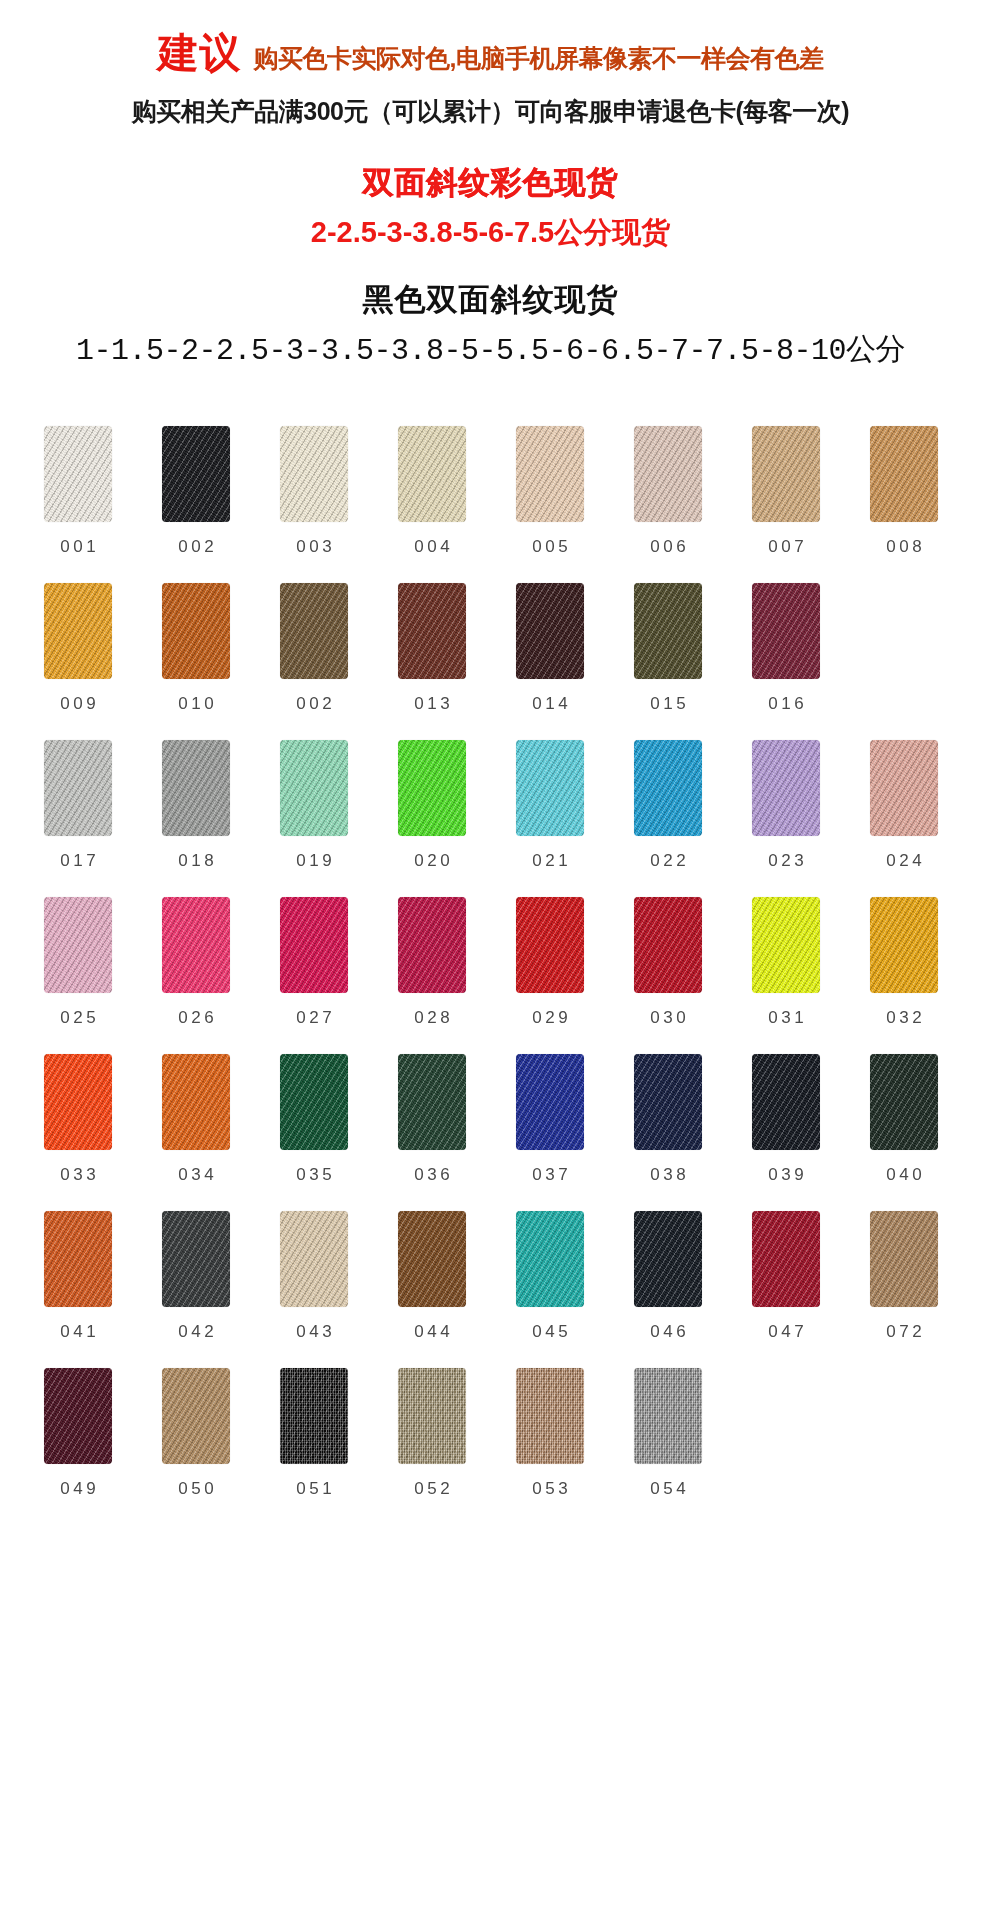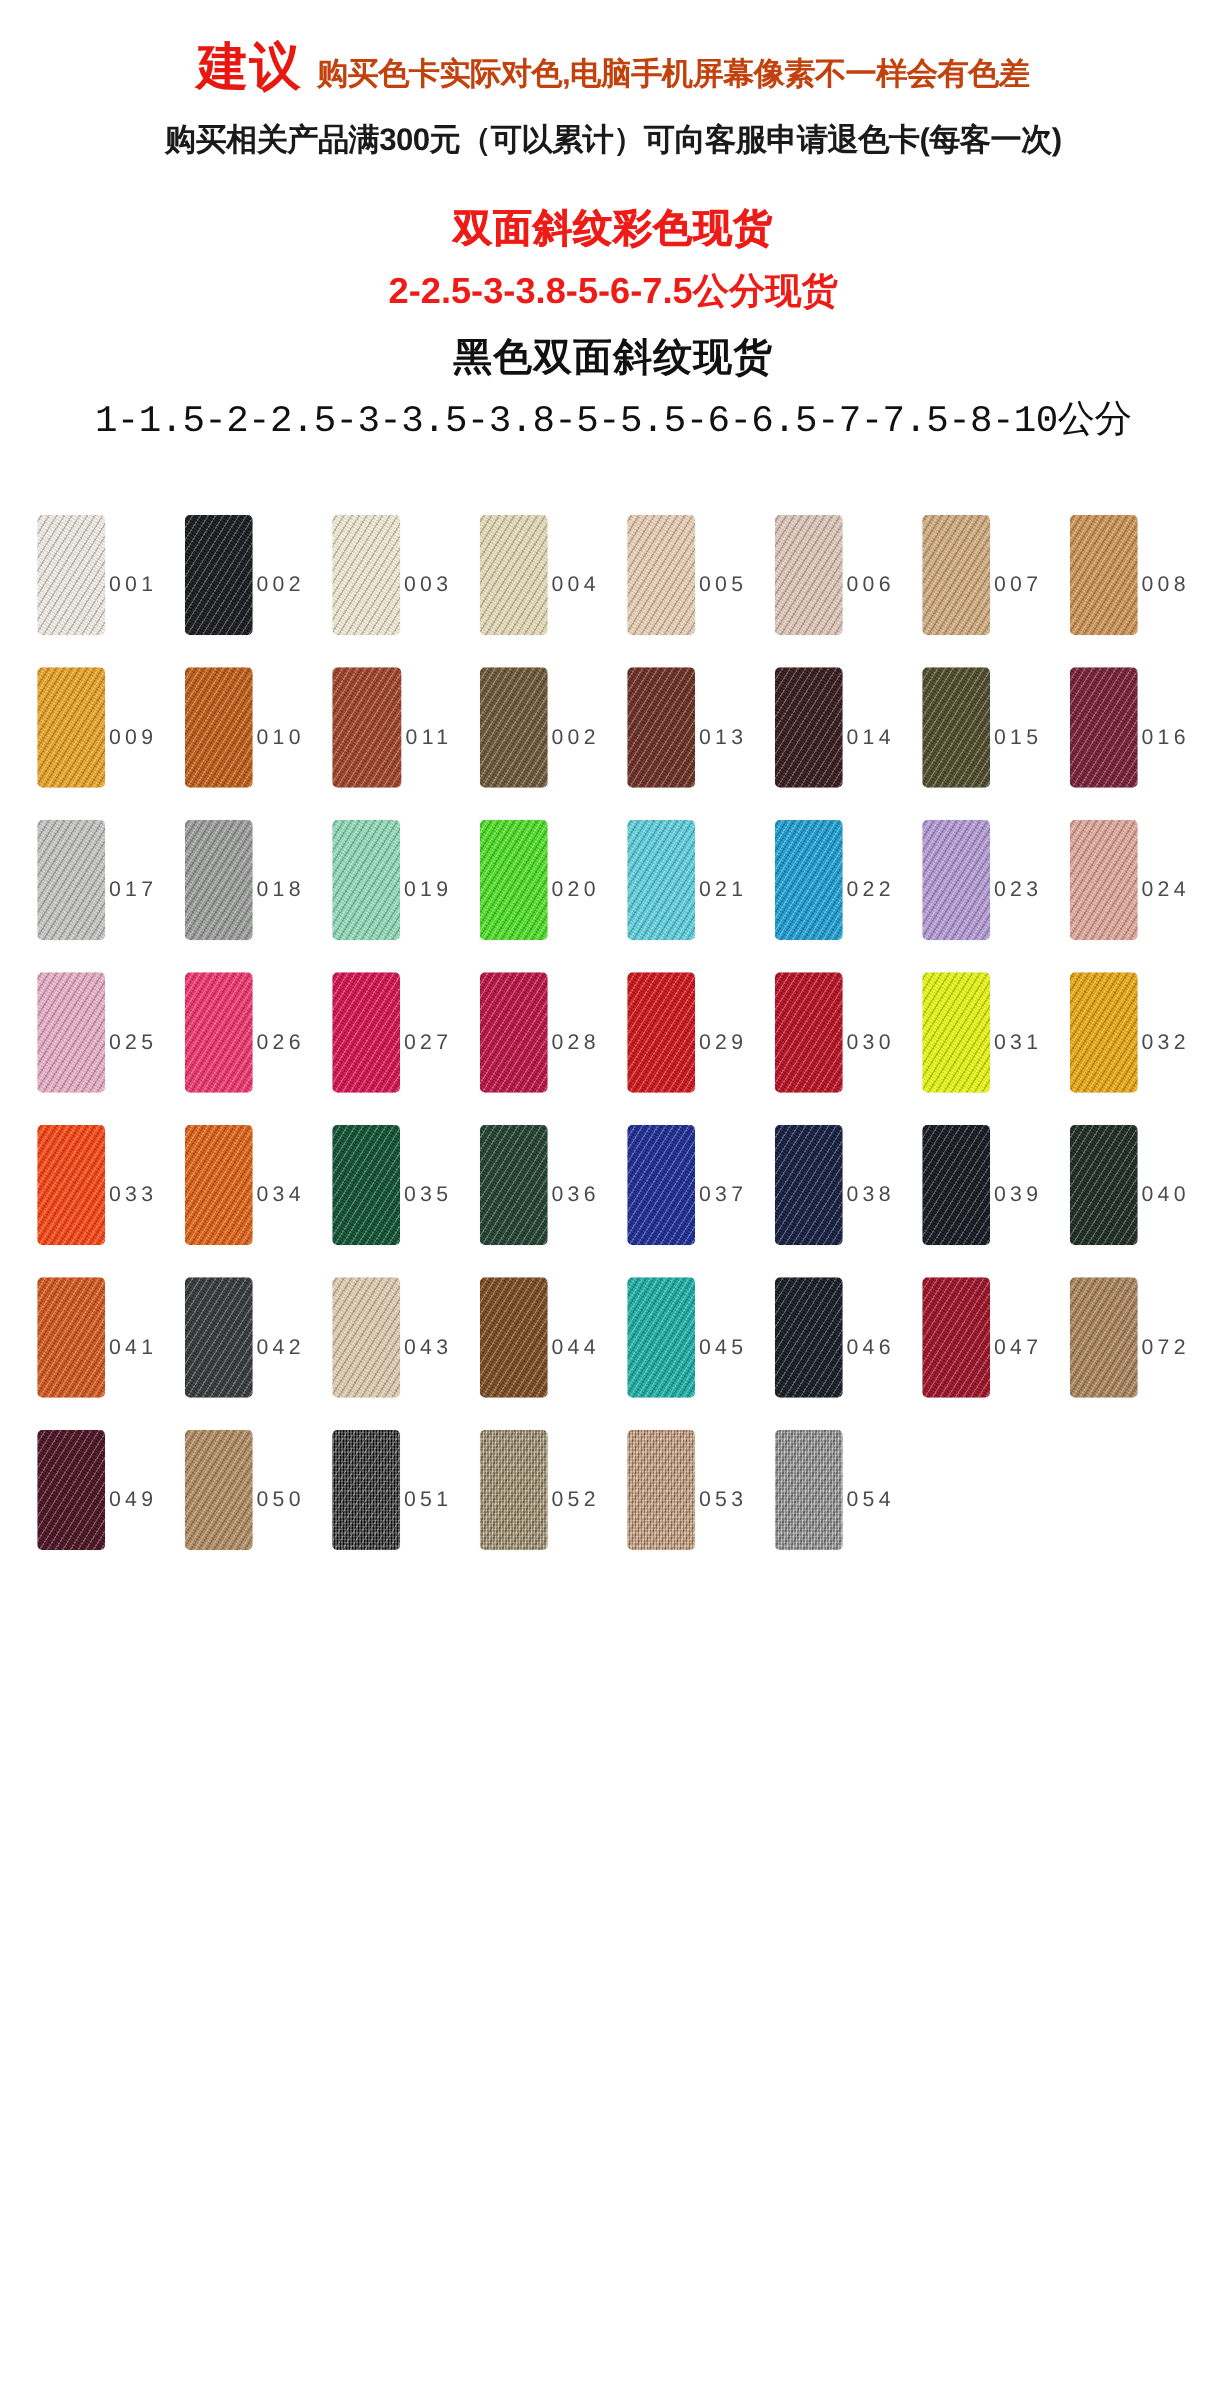--- a/index.html
+++ b/index.html
@@ -60,21 +60,21 @@
     -webkit-text-stroke: 0.6px #ee1b17;
   }
   .hdr-red-sizes {
     margin-top: 9px;
     color: #ee1b17;
     font-size: 29px;
     font-weight: bold;
     letter-spacing: 0px;
   }
 
-  .hdr-black-block { margin-top: 12px; }
+  .hdr-black-block { margin-top: 26px; }
   .hdr-black-title {
     color: #111;
     font-size: 31px;
     font-weight: bold;
     letter-spacing: 1px;
   }
   .hdr-black-sizes {
     margin-top: 8px;
     color: #111;
     font-size: 30px;
@@ -92,21 +92,21 @@
   .row {
     display: flex;
     justify-content: flex-start;
     padding-left: 30px;
     margin-bottom: 26px;
   }
   .cell {
     width: 96px;
     margin-right: 22px;
     display: flex;
-    flex-direction: row;
+    flex-direction: column;
     align-items: center;
   }
   .swatch {
     width: 68px;
     height: 96px;
     border-radius: 4px;
     position: relative;
     overflow: hidden;
     box-shadow: 0 0 0 0.5px rgba(0,0,0,0.04);
   }
@@ -232,24 +232,20 @@
     <div class="row">
       <div class="cell">
         <div class="swatch" style="background: rgb(232, 162, 38);"></div>
         <div class="label">009</div>
       </div>
       <div class="cell">
         <div class="swatch" style="background: rgb(192, 92, 22);"></div>
         <div class="label">010</div>
       </div>
       <div class="cell">
-        <div class="swatch" style="background: rgb(158, 68, 38);"></div>
-        <div class="label">011</div>
-      </div>
-      <div class="cell">
         <div class="swatch" style="background: rgb(110, 86, 54);"></div>
         <div class="label">002</div>
       </div>
       <div class="cell">
         <div class="swatch" style="background: rgb(107, 46, 34);"></div>
         <div class="label">013</div>
       </div>
       <div class="cell">
         <div class="swatch" style="background: rgb(54, 25, 26);"></div>
         <div class="label">014</div>

